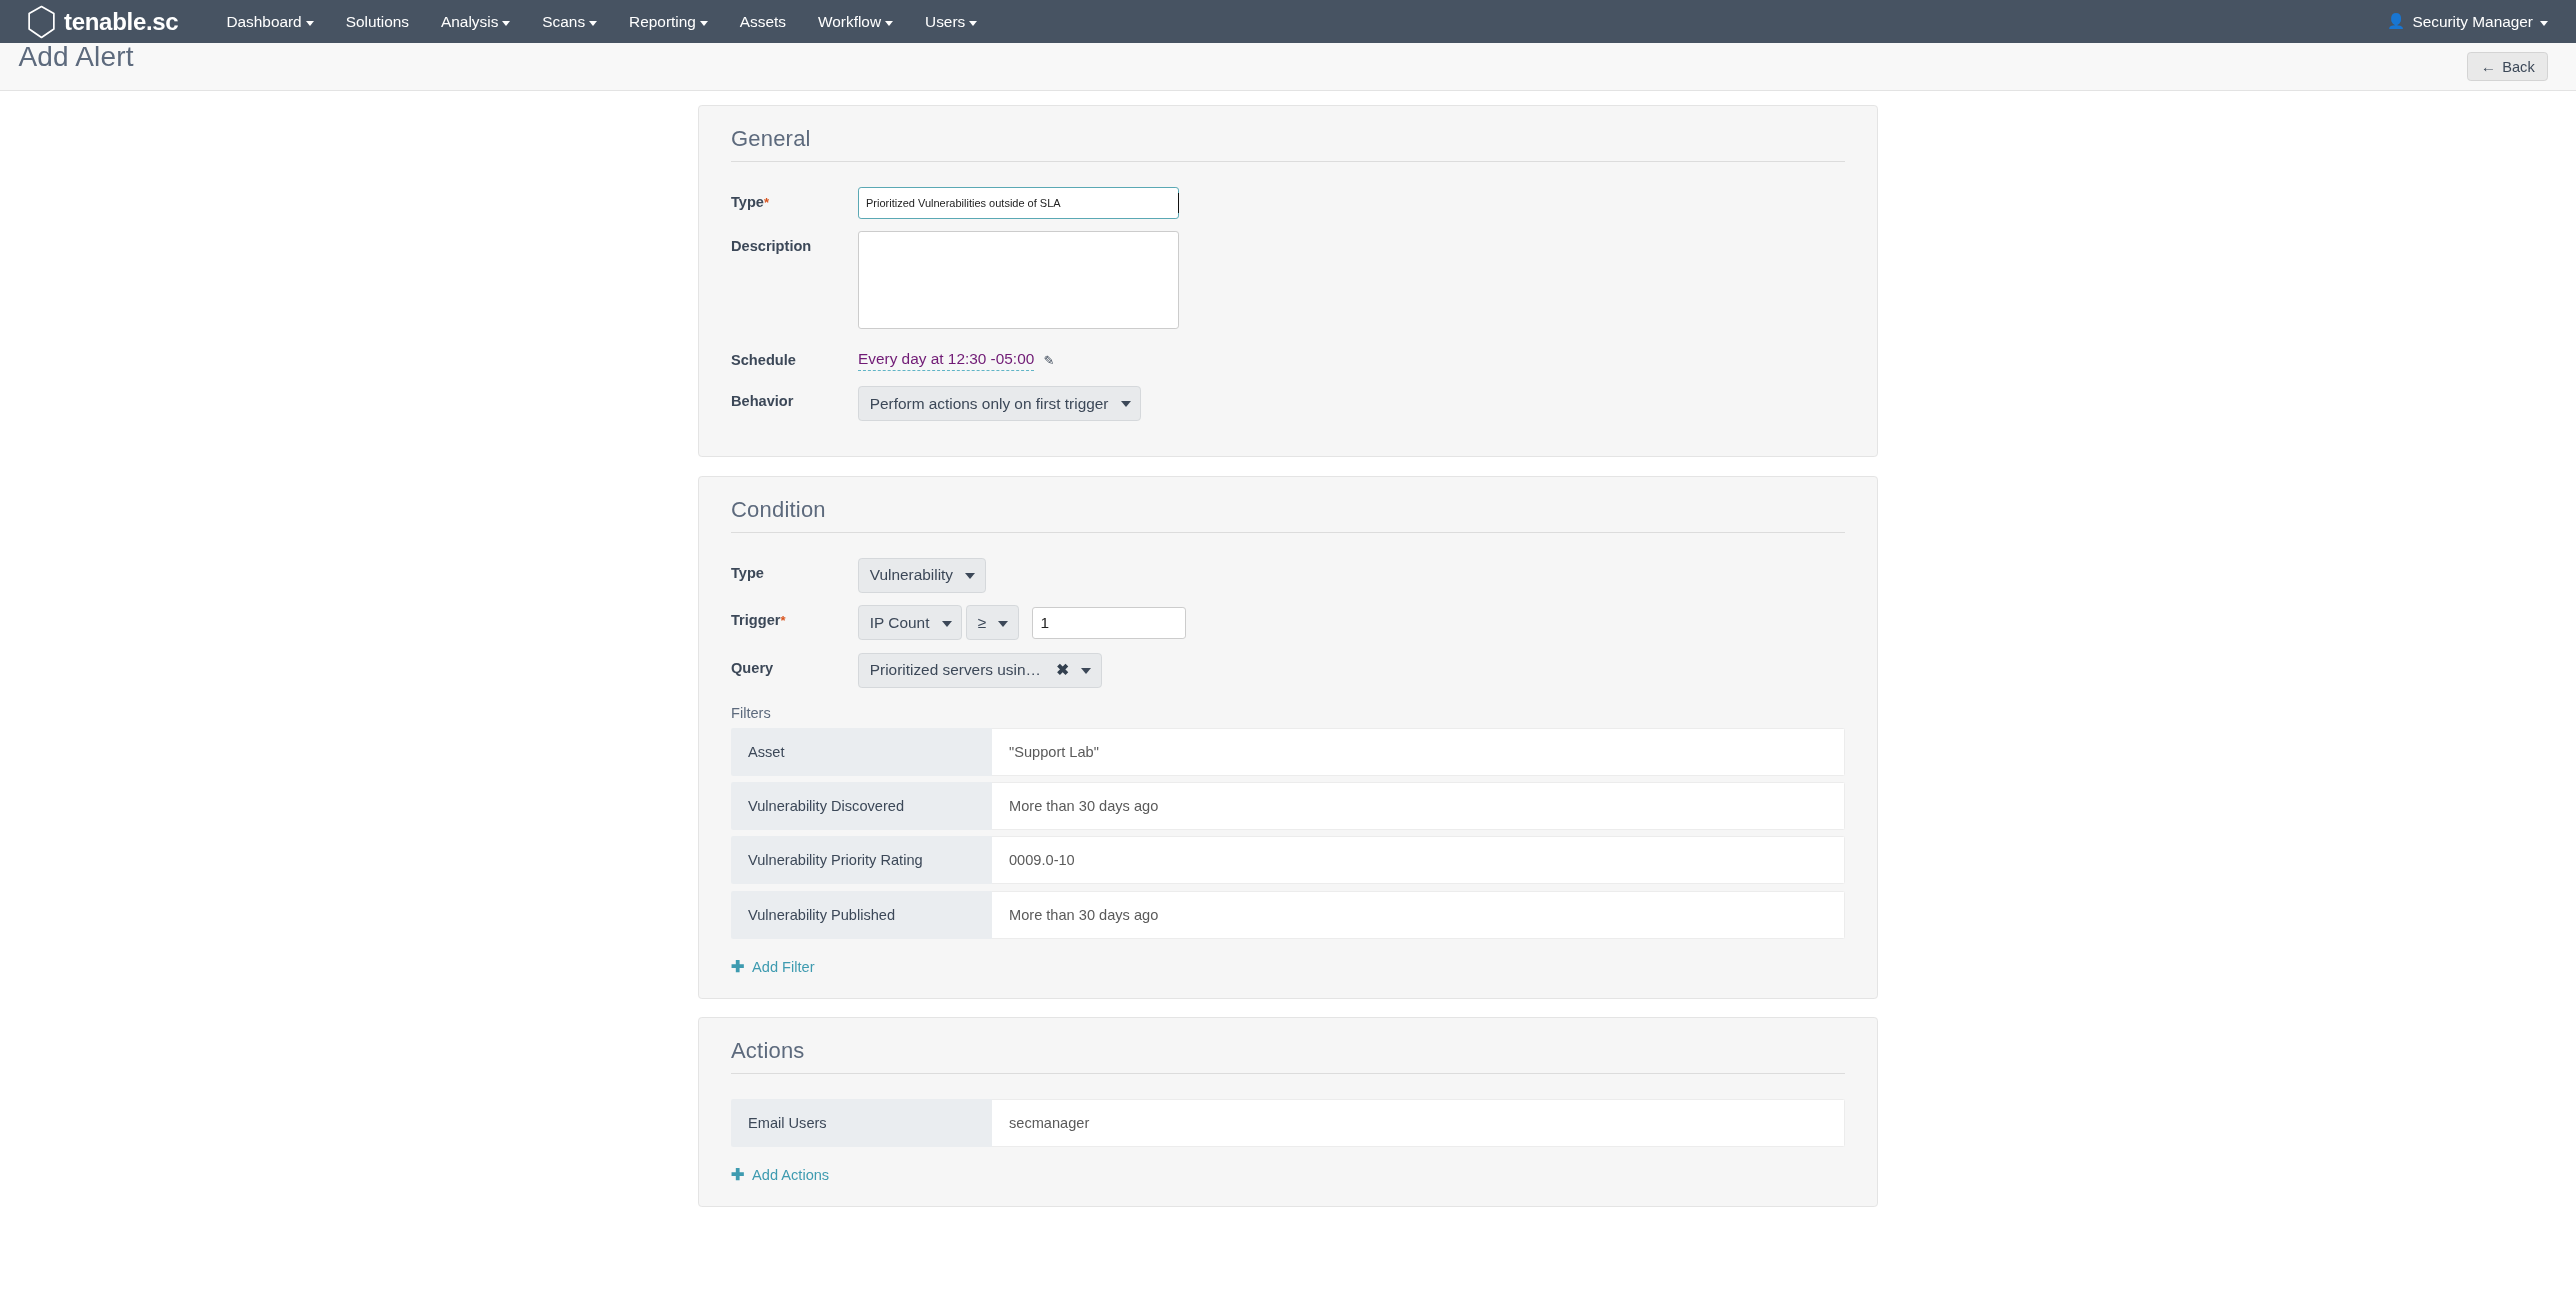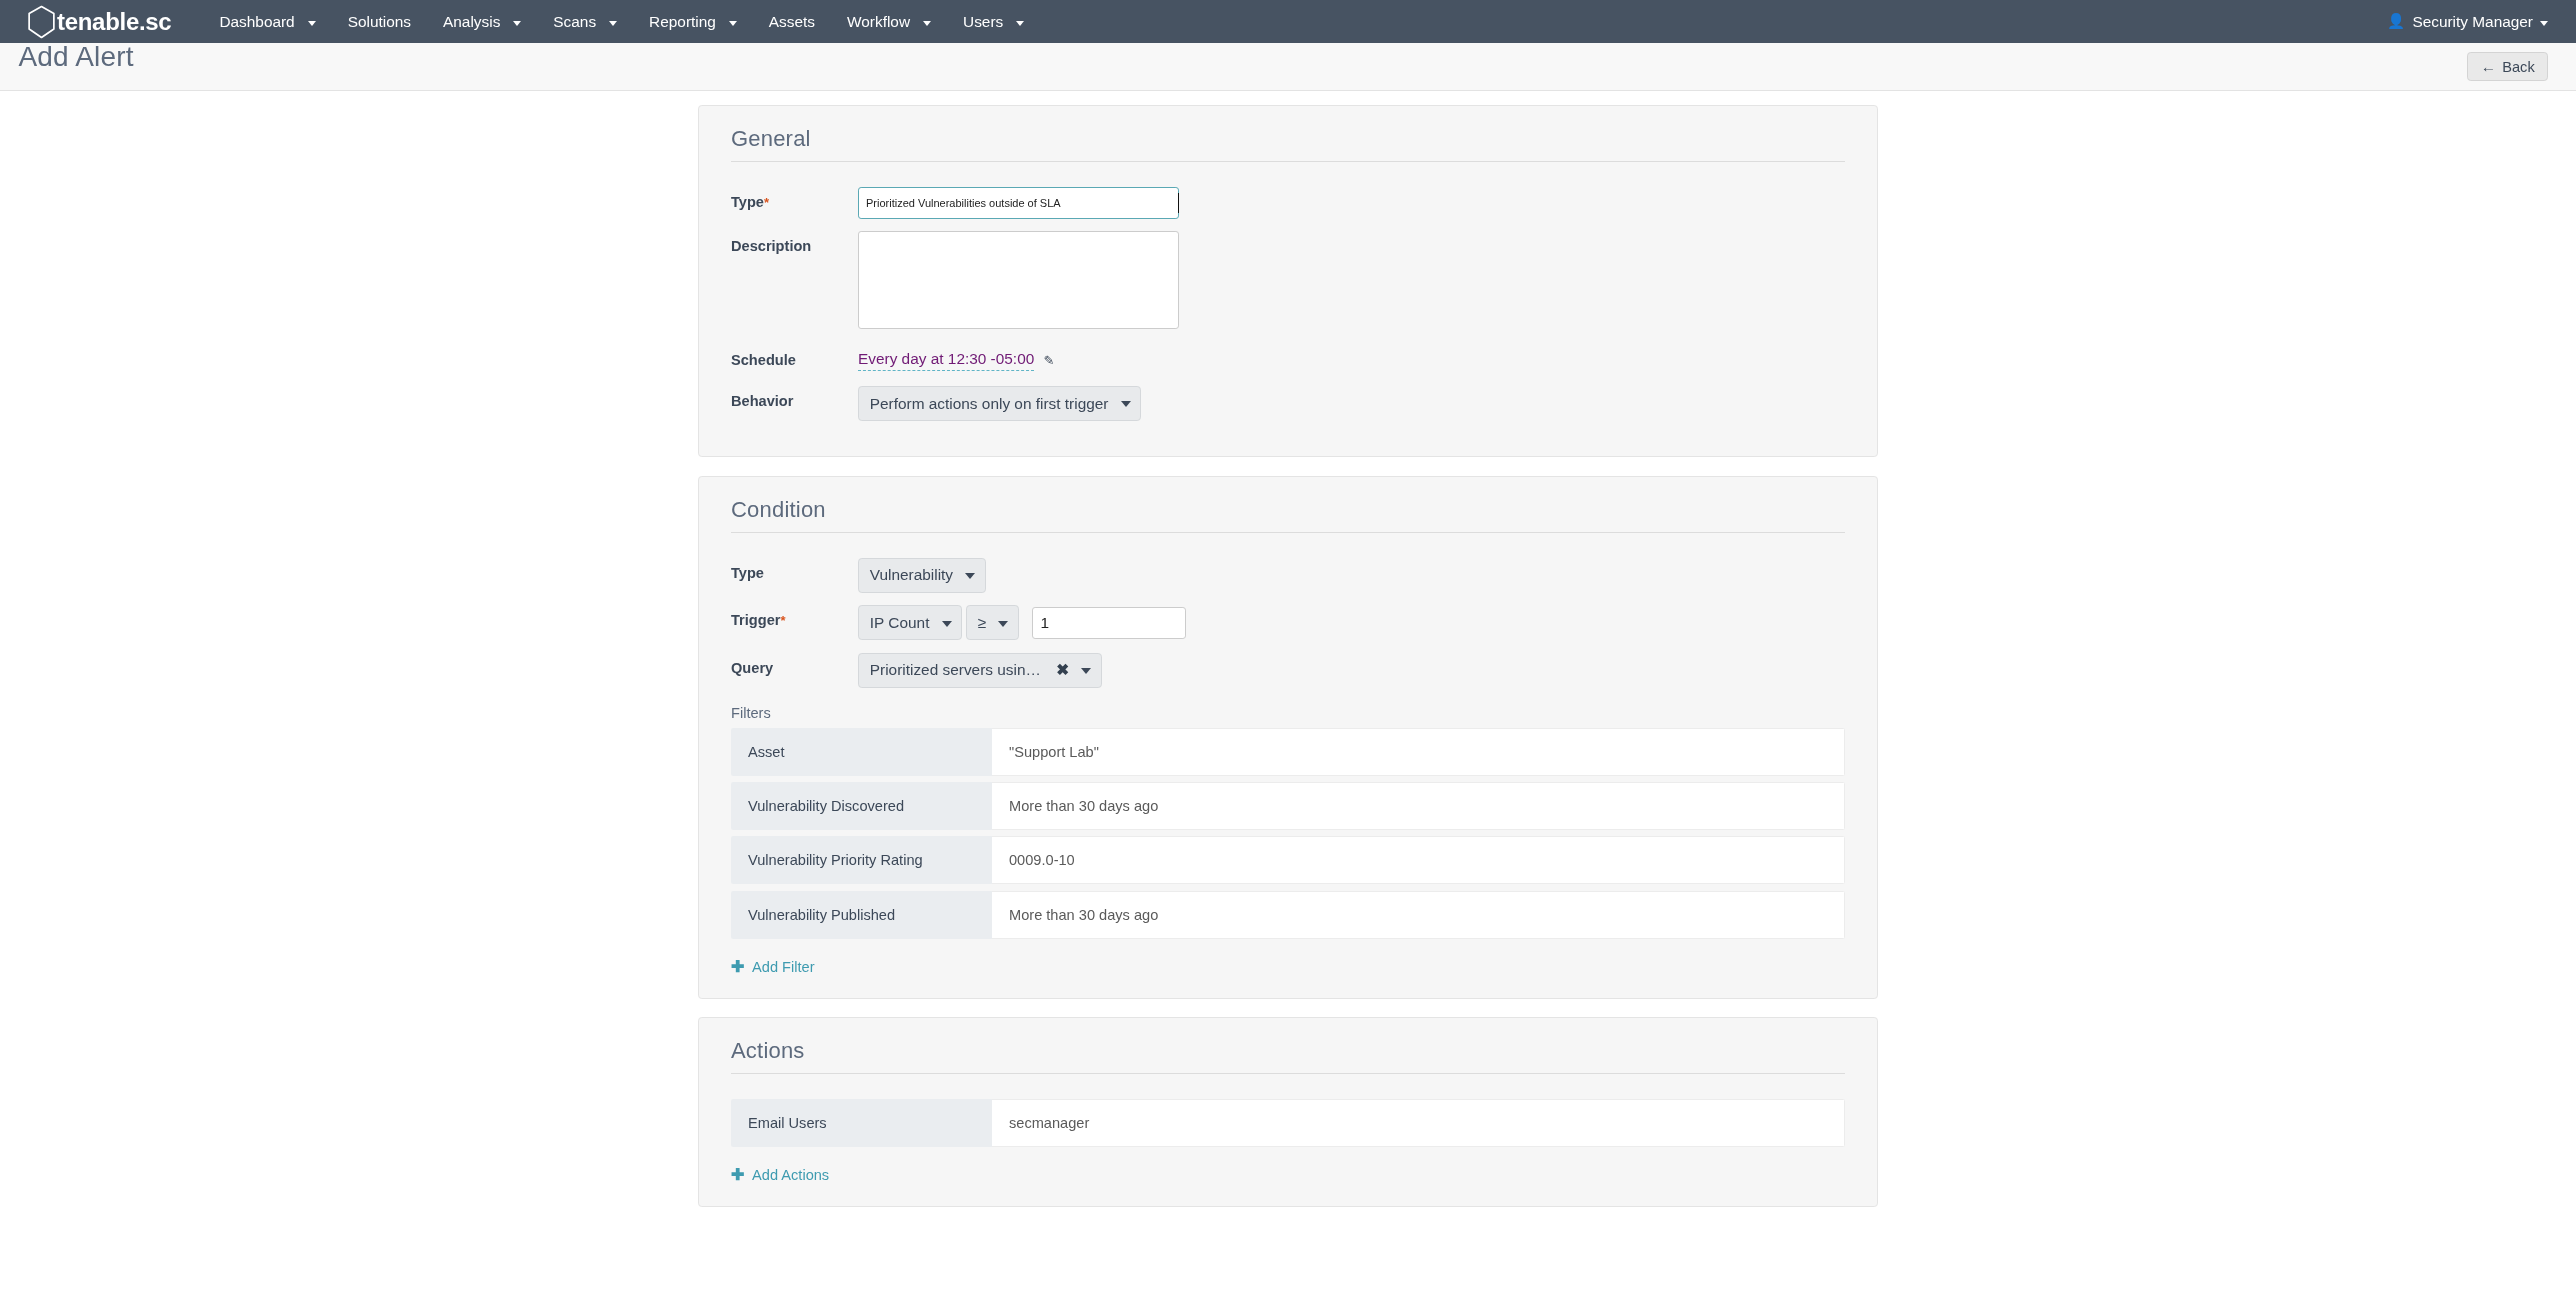--- a/index.html
+++ b/index.html
@@ -17,20 +17,21 @@
     height: 43px;
     background: #475362;
     display: flex;
     align-items: center;
     padding: 0 0 0 26px;
     position: relative;
   }
   .brand {
     display: flex;
     align-items: center;
+    gap: 7px;
     margin-right: 32px;
   }
   .brand-hex {
     width: 31px; height: 34px;
     flex: 0 0 auto;
   }
   .brand-text {
     color: #ffffff;
     font-size: 24px;
     font-weight: bold;
@@ -41,21 +42,21 @@
   .nav-items { display: flex; align-items: center; }
   .nav-item {
     color: #ffffff;
     font-size: 15.4px;
     padding: 0 16px;
     line-height: 43px;
     cursor: pointer;
     white-space: nowrap;
     display: inline-flex;
     align-items: center;
-    gap: 13px;
+    gap: 4px;
   }
   .caret {
     width: 0; height: 0;
     border-left: 4.6px solid transparent;
     border-right: 4.6px solid transparent;
     border-top: 5.4px solid currentColor;
     display: inline-block;
     position: relative;
     top: 1.5px;
   }

